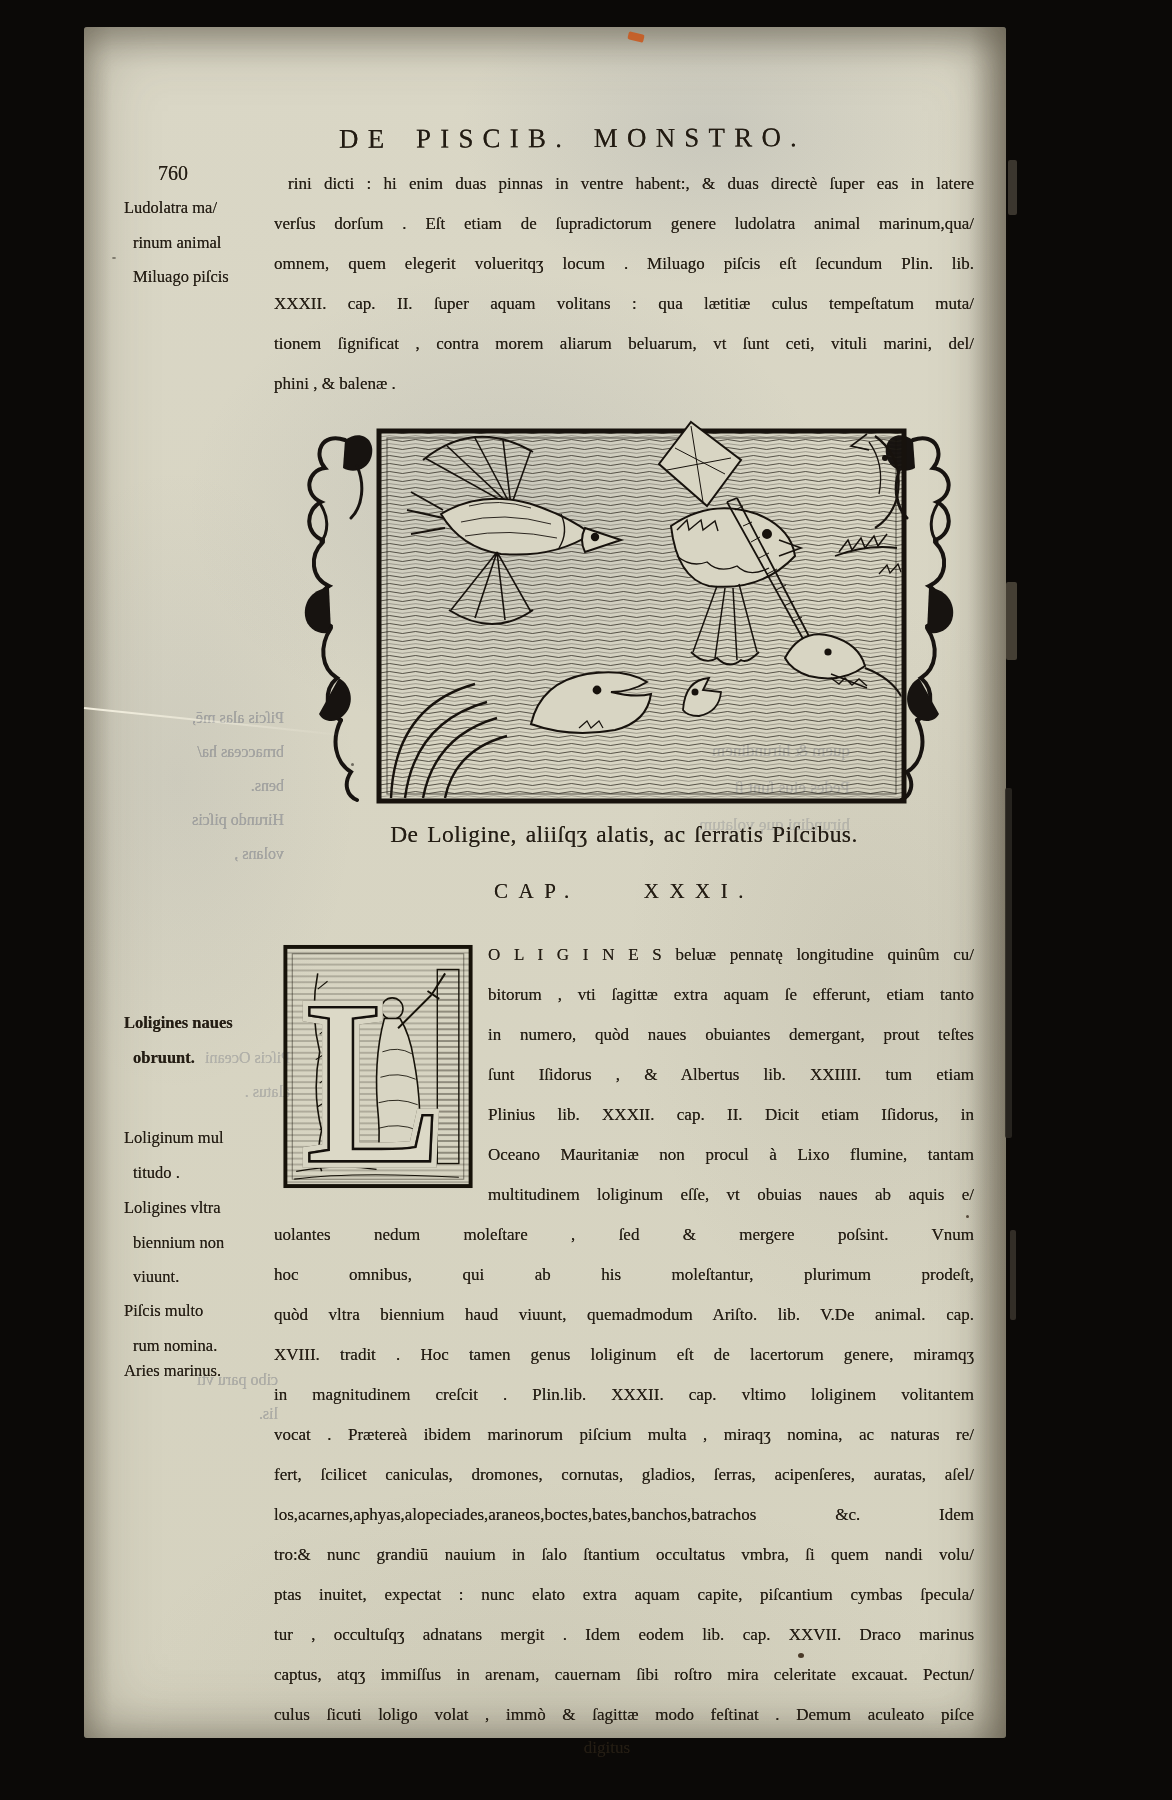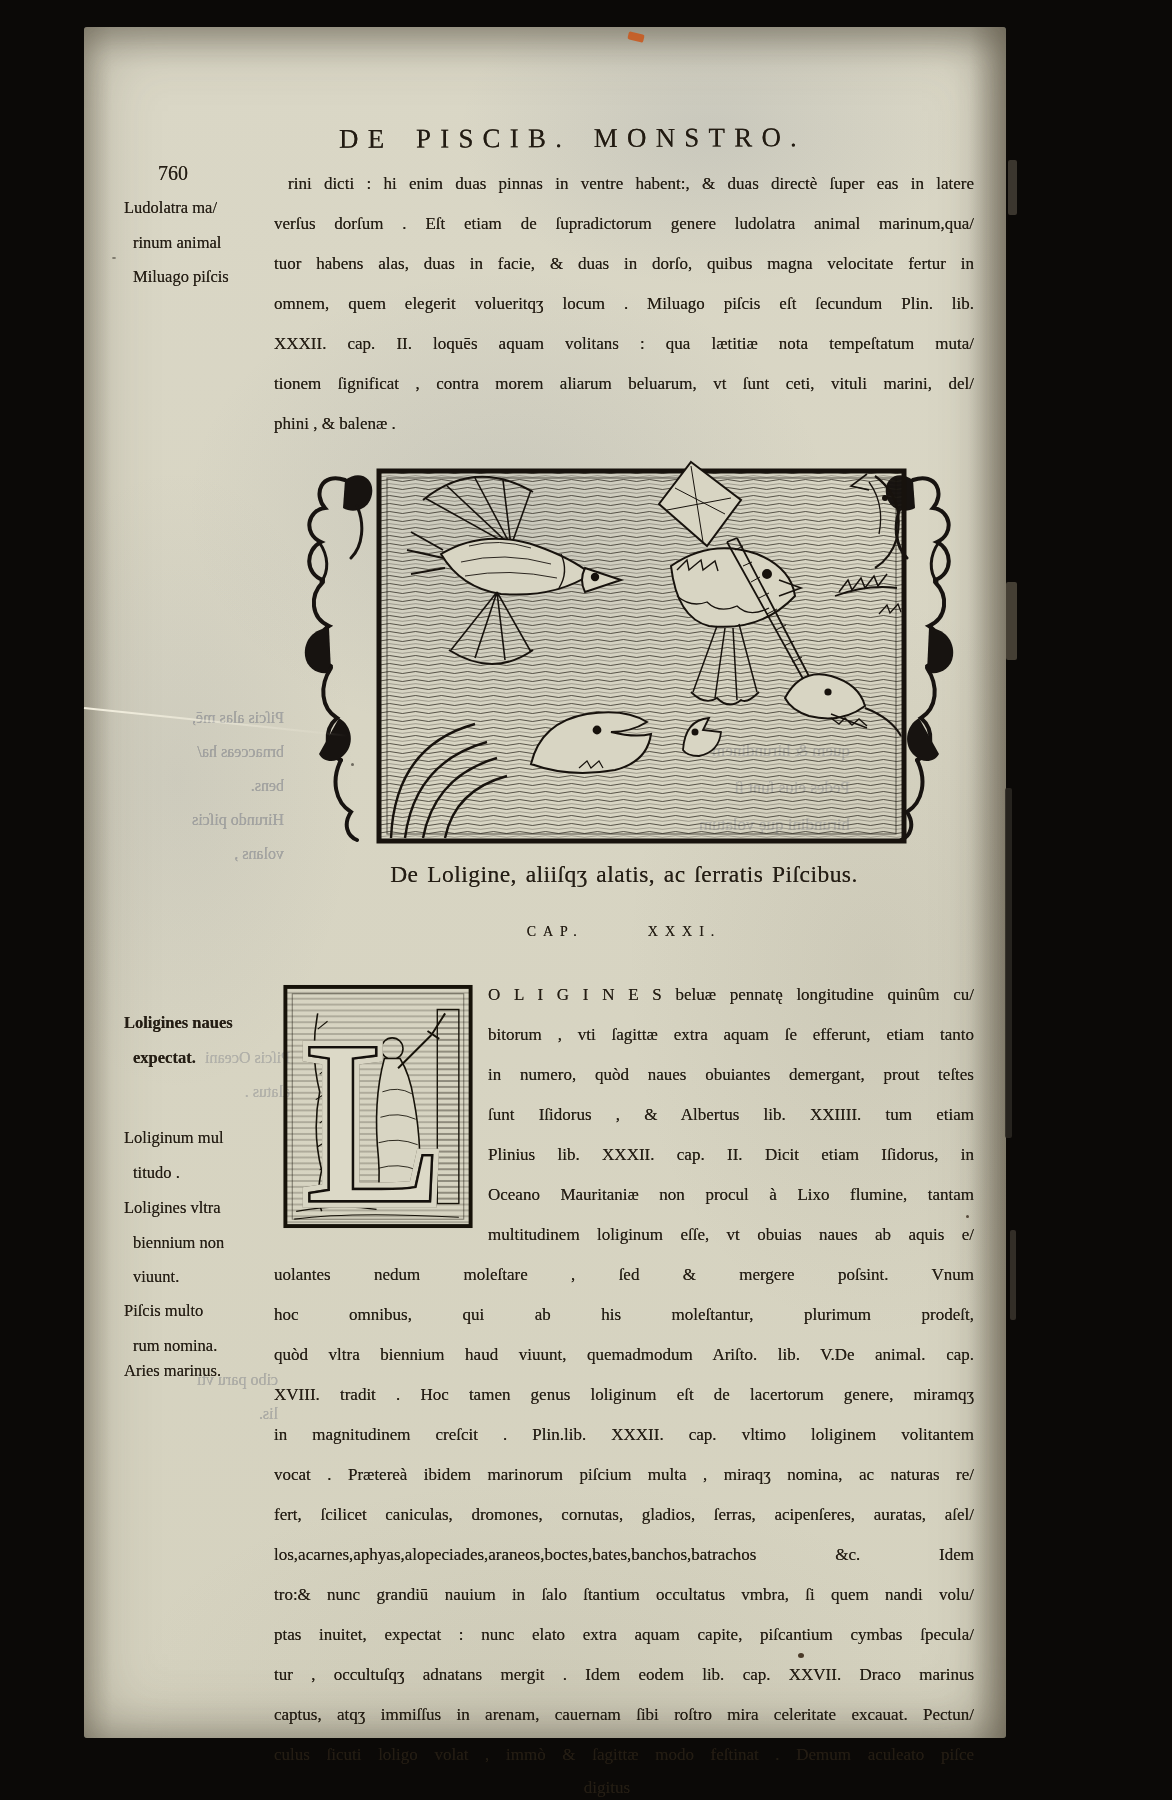--- a/index.html
+++ b/index.html
@@ -29,21 +29,21 @@
     letter-spacing:.34em; word-spacing:.25em; color:#221b12;
     transform:rotate(-.2deg);
   }
   
   .body-col{ position:absolute; left:190px; top:131px; width:700px; z-index:2; font-size:17px; line-height:29px; }
   .tline{ white-space:nowrap; text-align:justify; text-align-last:justify;margin-top:11px; }
   .para-top .tline:first-child{ padding-left:14px; }
   .shortline{ text-align:right; text-align-last:left; white-space:nowrap; }
   .woodcut{ display:block; margin:8px 0 0 5px; }
   .heading{ text-align:center; font-size:23.5px; margin-top:14px; word-spacing:.10em; letter-spacing:.02em; }
-  .capline{ text-align:center; font-size:14px; letter-spacing:.5em; margin-top:28px; }
+  .capline{ text-align:center; font-size:21px; letter-spacing:.5em; margin-top:28px; }
   .capgap{ display:inline-block; width:64px; }
   .chapter-para{ margin-top:34px; }
   .dropcap-block{ float:left; width:192px; height:245px; margin:4px 14px 8px 8px; }
   .catchword{ text-align:center; padding-right:34px; margin-top:4px; white-space:nowrap; }
   
   .mn{ position:absolute; left:40px; width:154px; font-size:16.5px; line-height:23.5px; z-index:2; }
   .mn .tline{ text-align:left; text-align-last:left; white-space:nowrap; }
   .mn .tline:not(:first-child){ padding-left:9px; }
   .mn1{ top:158px; } .mn2{ top:973px;font-weight:bold; } .mn3{ top:1088px; } .mn4{ top:1158px; }
   .mn5{ top:1261px; } .mn6{ top:1321px; } .mn7{ top:1401px; }
@@ -83,21 +83,21 @@
     <div class="pagenum">760</div>
     <div class="runtitle">DE PISCIB. MONSTRO.</div>
 
     <div class="mn mn1">
         <div class="tline">Ludolatra ma/</div>
         <div class="tline">rinum animal</div>
         <div class="tline">Miluago piſcis</div>
       </div>
     <div class="mn mn2">
         <div class="tline">Loligines naues</div>
-        <div class="tline">expectat.</div>
+        <div class="tline">obruunt.</div>
       </div>
     <div class="mn mn3">
         <div class="tline">Loliginum mul</div>
         <div class="tline">titudo .</div>
       </div>
     <div class="mn mn4">
         <div class="tline">Loligines vltra</div>
         <div class="tline">biennium non</div>
         <div class="tline">viuunt.</div>
       </div>
@@ -128,23 +128,22 @@
         <div class="tline">quem &amp; hirundinem</div>
         <div class="tline">Pedes eius ſunt ſi</div>
         <div class="tline">hirundini quę volatum</div>
       </div>
 
     <div class="body-col">
 
       <div class="para-top">
           <div class="tline">rini dicti : hi enim duas pinnas in ventre habent:, &amp; duas directè ſuper eas in latere</div>
           <div class="tline">verſus dorſum . Eſt etiam de ſupradictorum genere ludolatra animal marinum,qua/</div>
-          <div class="tline">tuor habens alas, duas in facie, &amp; duas in dorſo, quibus magna velocitate fertur in</div>
           <div class="tline">omnem, quem elegerit volueritqʒ locum .  Miluago piſcis eſt ſecundum Plin. lib.</div>
-          <div class="tline">XXXII. cap. II. loquēs aquam volitans : qua lætitiæ nota tempeſtatum muta/</div>
+          <div class="tline">XXXII. cap. II. ſuper aquam volitans : qua lætitiæ culus tempeſtatum muta/</div>
           <div class="tline">tionem ſignificat , contra morem aliarum beluarum, vt ſunt ceti, vituli marini, del/</div>
         </div>
       <div class="tline shortline">phini , &amp; balenæ .</div>
 
       <svg class="woodcut" width="700" height="400" viewBox="0 0 700 400" xmlns="http://www.w3.org/2000/svg">
         <defs>
           <pattern id="sea" width="26" height="8" patternUnits="userSpaceOnUse">
             <path d="M0,2.5 Q6.5,0.5 13,2.5 T26,2.5" stroke="#241e16" fill="none" stroke-width="1" opacity="0.72"></path>
             <path d="M0,6.5 Q6.5,4.8 13,6.5 T26,6.5" stroke="#241e16" fill="none" stroke-width="0.7" opacity="0.45"></path>
           </pattern>

